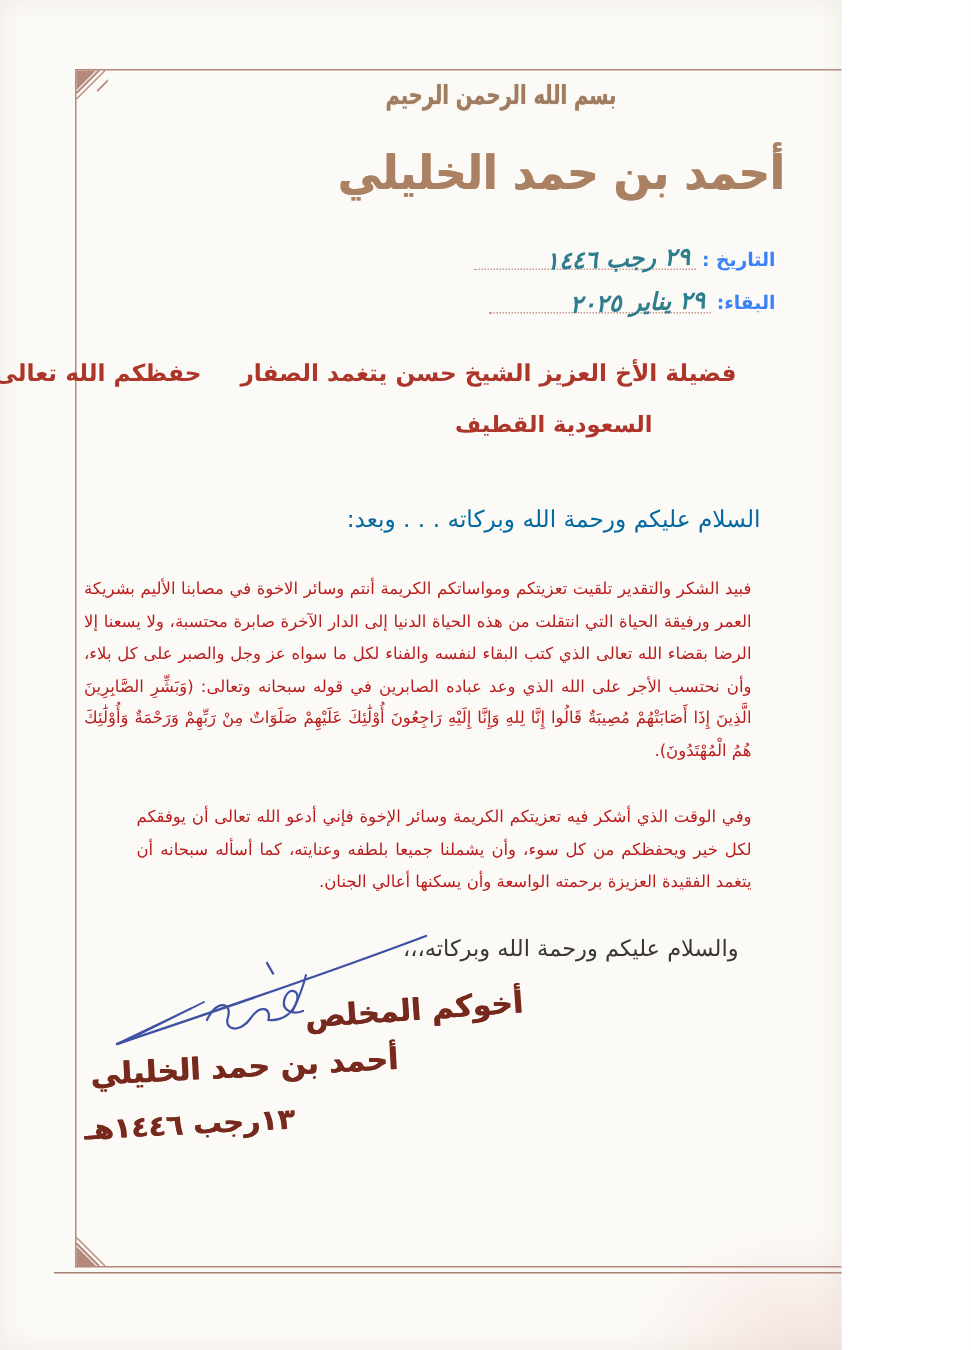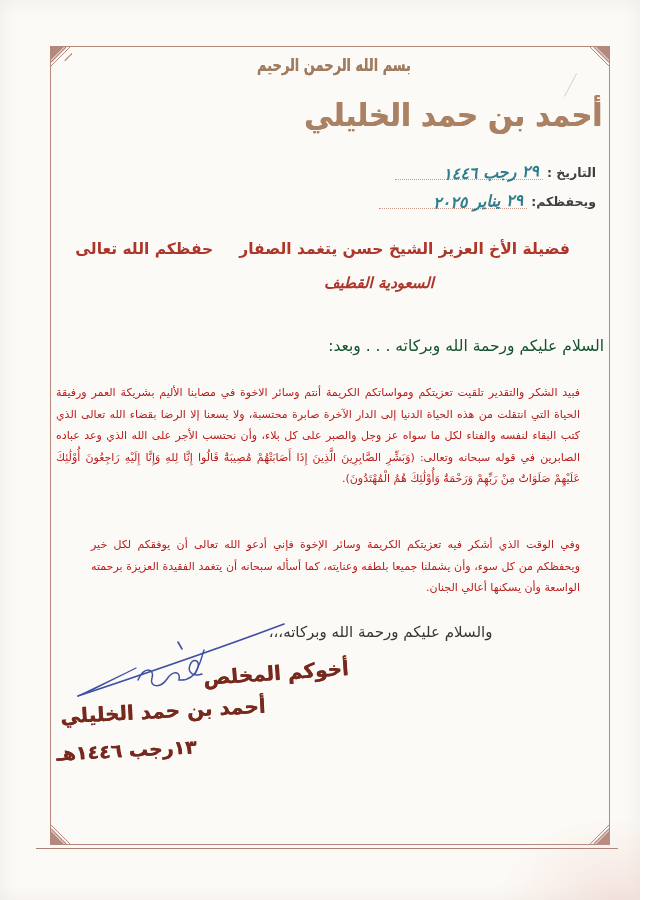--- a/index.html
+++ b/index.html
@@ -1,17 +1,17 @@
 <!DOCTYPE html>
 <html lang="ar"><head>
 <meta charset="utf-8">
 <style>
   html,body { margin:0; padding:0; }
   .page {
-    position:relative; width:640px; height:900px;
+    position:relative; width:561px; height:900px;
     background:#fcfaf6; overflow:hidden;
     font-family:"DejaVu Sans", sans-serif;
     box-shadow: inset 0 0 18px rgba(180,170,160,0.18);
   }
   
   .frame {
     position:absolute; left:50px; top:46px; width:558px; height:797px;
     border:1.5px solid #b4887a;
   }
   .outer-bottom-line {
@@ -41,44 +41,44 @@
   .head-name {
     position:absolute; right:38px; top:97px; direction:rtl;
     font-size:29px; font-weight:bold; color:#ab8164;
     text-shadow:0.6px 0 0 #ab8164; transform:scaleY(1.08); transform-origin:top right;
     letter-spacing:-1px;
   }
   
   .date-row { position:absolute; right:44px; width:215px; direction:rtl; white-space:nowrap; }
   .date-row-1 { top:161px; }
   .date-row-2 { top:190px; }
-  .dlabel { color:#404040; font-size:12.5px; font-weight:bold; vertical-align:bottom; }
+  .dlabel { color:#3b82f6; font-size:12.5px; font-weight:bold; vertical-align:bottom; }
   .dline {
     display:inline-block; position:relative; width:148px; height:15px;
     border-bottom:1.5px dotted #c79a8d; margin-right:4px; vertical-align:bottom;
   }
   .dvalue {
     position:absolute; right:4px; bottom:-3px; color:#2e7e8d;
     font-size:16px; font-weight:bold; font-style:italic;
     transform:rotate(-2deg); white-space:nowrap;
   }
   
   .addr1 {
     position:absolute; right:70px; top:240px; direction:rtl;
     color:#ad352a; font-weight:bold; font-size:15.5px; white-space:nowrap;
   }
   .addr1 .addr-suffix { margin-right:26px;margin-left:40px; }
   .addr2 {
-    position:absolute; left:309px; top:274px; width:140px; text-align:center;
-    direction:rtl; color:#ad352a; font-weight:bold; font-size:15px;font-style:italic;
+    position:absolute; left:295px; top:274px; width:140px; 
+    direction:rtl; color:#ad352a; font-weight:bold; font-size:15px;
   }
   
   .greeting {
-    position:absolute; right:36px; top:337px; direction:rtl;
-    font-size:15.5px; color:#14532d;margin-left:24px;
+    position:absolute; right:54px; top:337px; direction:rtl;
+    font-size:15.5px; color:#0369a1;margin-left:24px;
   }
   .para {
     position:absolute; right:60px; left:56px; direction:rtl;
     text-align:justify; font-size:11px; line-height:21.6px; color:#b91c1c;
   }
   .para-1 { top:371px; }
   .para-2 { top:523px;margin-left:35px; }
   .closing {
     position:absolute; left:268px; top:623px; width:225px; text-align:center;
     direction:rtl; font-size:15px; color:#3a3732;
@@ -143,21 +143,21 @@
   <div class="crease"></div>
   <div class="smudge"></div>
 
   <div class="bismillah">بسم الله الرحمن الرحيم</div>
   <div class="head-name">أحمد بن حمد الخليلي</div>
 
   <div class="date-row date-row-1">
     <span class="dlabel">التاريخ :</span><span class="dline"><span class="dvalue">٢٩ رجب ١٤٤٦</span></span>
   </div>
   <div class="date-row date-row-2">
-    <span class="dlabel">ويحفظكم:</span><span class="dline"><span class="dvalue">٢٩ يناير ٢٠٢٥</span></span>
+    <span class="dlabel">البقاء:</span><span class="dline"><span class="dvalue">٢٩ يناير ٢٠٢٥</span></span>
   </div>
 
   <div class="addr1">
     <span>فضيلة الأخ العزيز الشيخ حسن يتغمد الصفار</span><span class="addr-suffix">حفظكم الله تعالى</span>
   </div>
   <div class="addr2">السعودية القطيف</div>
 
   <div class="greeting">السلام عليكم ورحمة الله وبركاته . . . وبعد:</div>
   <p class="para para-1">فبيد الشكر والتقدير تلقيت تعزيتكم ومواساتكم الكريمة أنتم وسائر الاخوة في مصابنا الأليم بشريكة العمر ورفيقة الحياة التي انتقلت من هذه الحياة الدنيا إلى الدار الآخرة صابرة محتسبة، ولا يسعنا إلا الرضا بقضاء الله تعالى الذي كتب البقاء لنفسه والفناء لكل ما سواه عز وجل والصبر على كل بلاء، وأن نحتسب الأجر على الله الذي وعد عباده الصابرين في قوله سبحانه وتعالى: (وَبَشِّرِ الصَّابِرِينَ الَّذِينَ إِذَا أَصَابَتْهُمْ مُصِيبَةٌ قَالُوا إِنَّا لِلهِ وَإِنَّا إِلَيْهِ رَاجِعُونَ أُوْلَٰئِكَ عَلَيْهِمْ صَلَوَاتٌ مِنْ رَبِّهِمْ وَرَحْمَةٌ وَأُوْلَٰئِكَ هُمُ الْمُهْتَدُونَ).</p>
   <p class="para para-2">وفي الوقت الذي أشكر فيه تعزيتكم الكريمة وسائر الإخوة فإني أدعو الله تعالى أن يوفقكم لكل خير ويحفظكم من كل سوء، وأن يشملنا جميعا بلطفه وعنايته، كما أسأله سبحانه أن يتغمد الفقيدة العزيزة برحمته الواسعة وأن يسكنها أعالي الجنان.</p>

